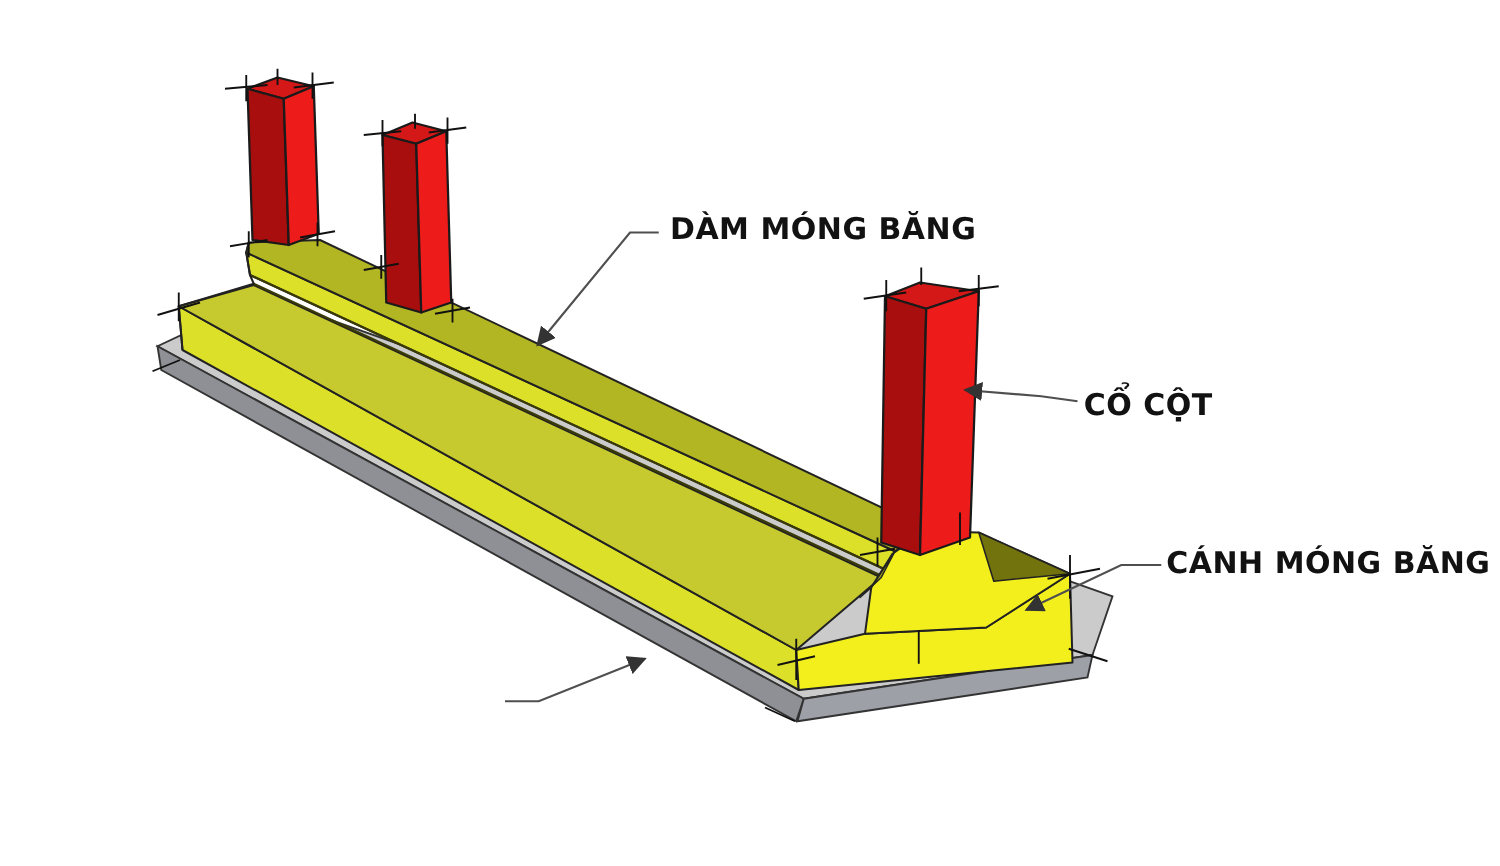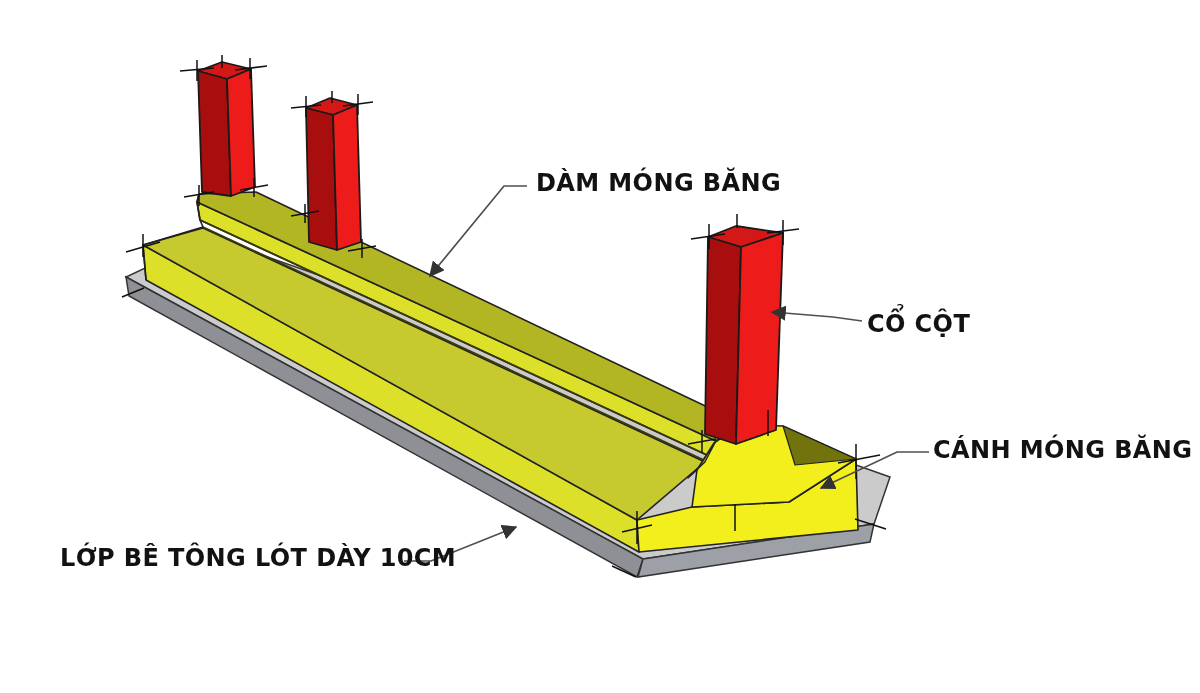--- a/index.html
+++ b/index.html
@@ -131,15 +131,14 @@
     <polyline points="404,561 431,561 516,527" marker-end="url(#arw)"></polyline>
   </g>
 </svg>
 
 <div class="lbl" style="left:536px; top:170px;">DÀM MÓNG BĂNG</div>
 
 <div class="lbl" style="left:867px; top:311px;">CỔ CỘT</div>
 
 <div class="lbl" style="left:933px; top:437px;text-align:right;">CÁNH MÓNG BĂNG</div>
 
-<div class="lbl" style="left:60px; top:545px;">LỚP BÊ TÔNG LÓT DÀY 10CM</div>
 
 </div>
 
 </body></html>

